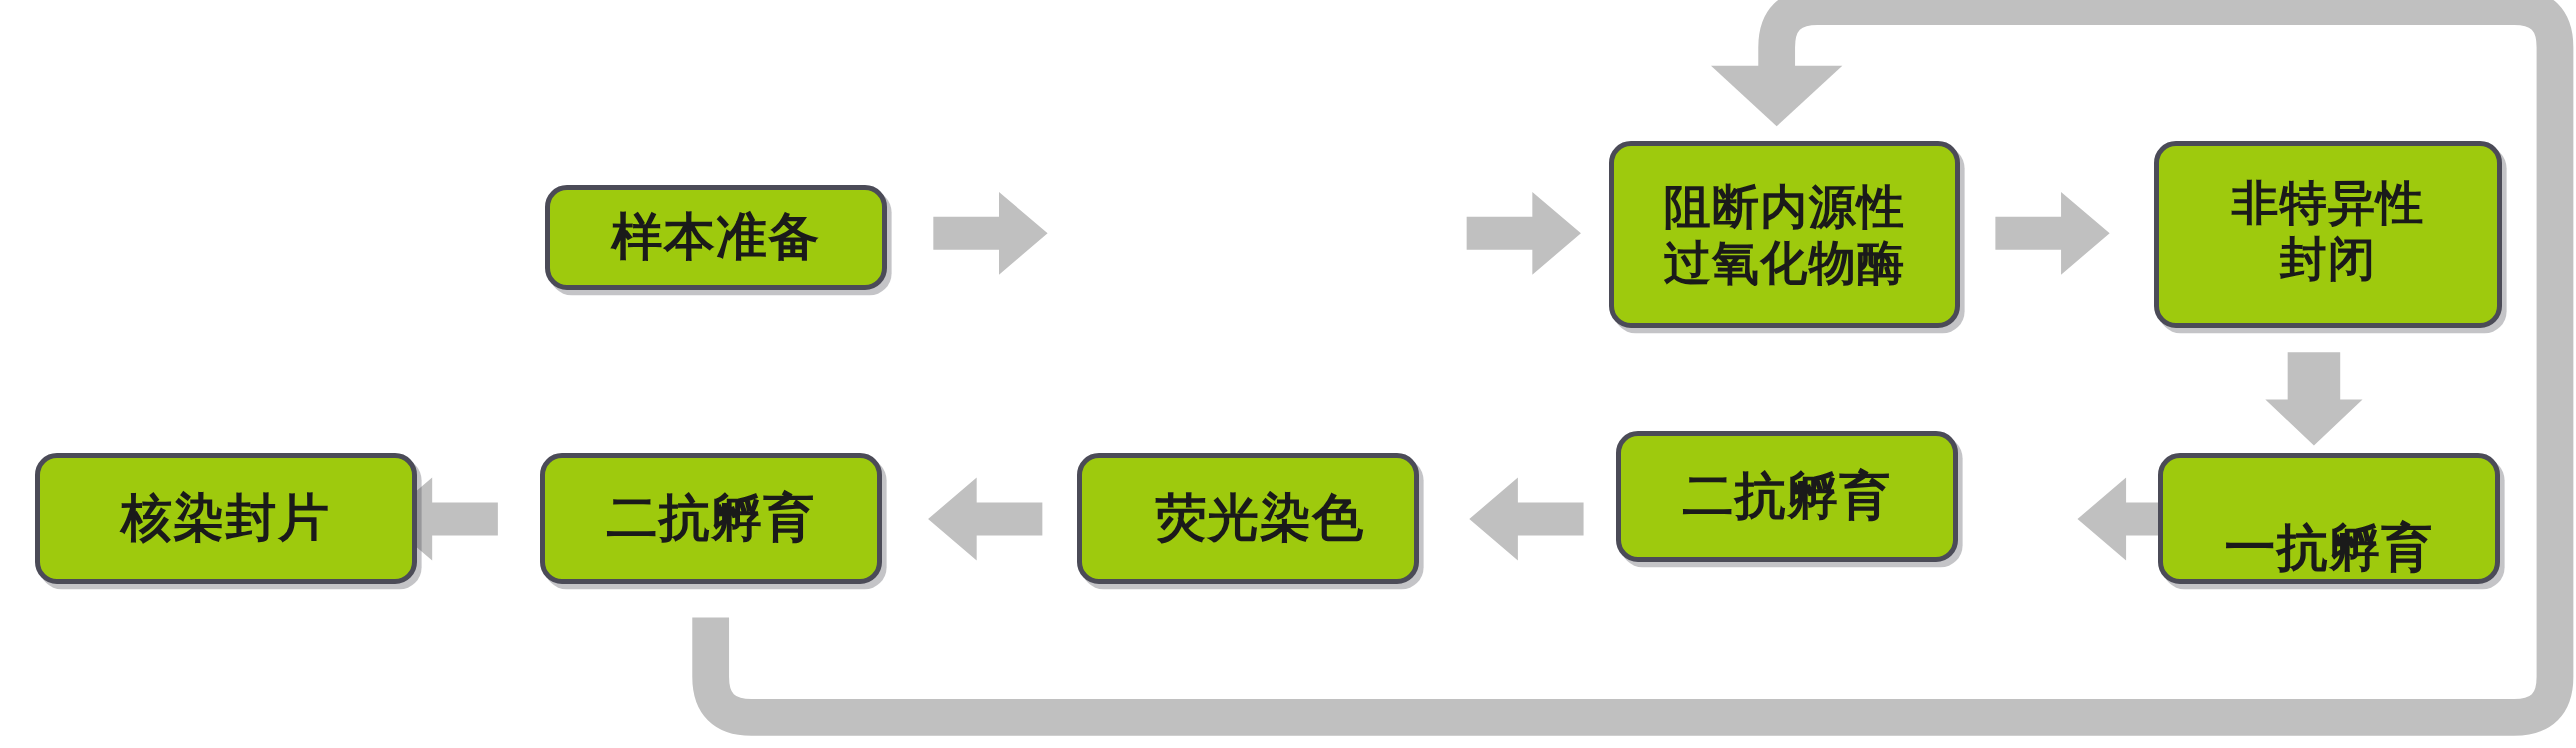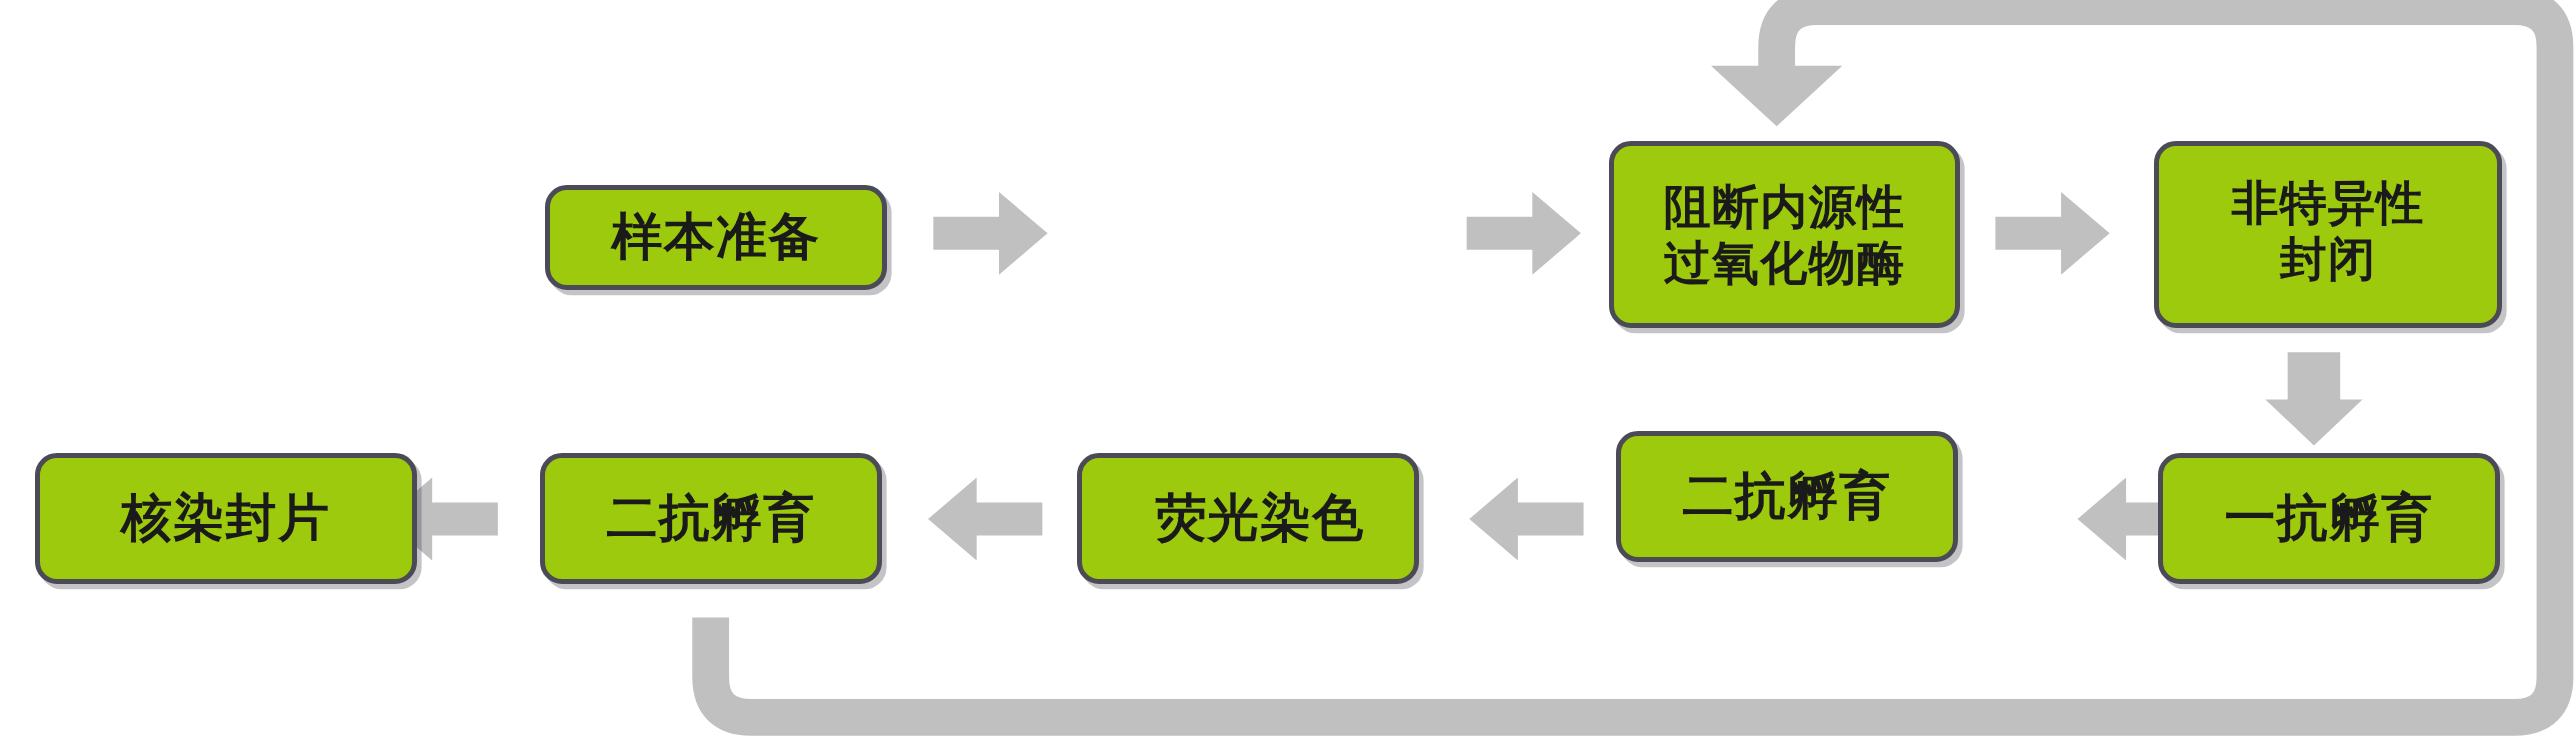--- a/index.html
+++ b/index.html
@@ -95,21 +95,21 @@
   <div class="node-box two-line" style="left:1609px; top:141px; width:351px; height:187px;">
     <span>阻断内源性
 过氧化物酶</span>
   </div>
 
   <div class="node-box two-line" style="left:2154px; top:141px; width:348px; height:187px;font-family:Liberation Mono, monospace;">
     <span>非特异性
 封闭</span>
   </div>
 
-  <div class="node-box" style="left:2158px; top:453px; width:342px; height:131px;">
+  <div class="node-box" style="left:2158px; top:453px; width:342px; height:131px;align-items:flex-end;">
     <span>一抗孵育</span>
   </div>
 
   <div class="node-box" style="left:1616px; top:431px; width:342px; height:131px;">
     <span>二抗孵育</span>
   </div>
 
   <div class="node-box" style="left:1077px; top:453px; width:342px; height:131px;padding-left:24px;">
     <span>荧光染色</span>
   </div>

